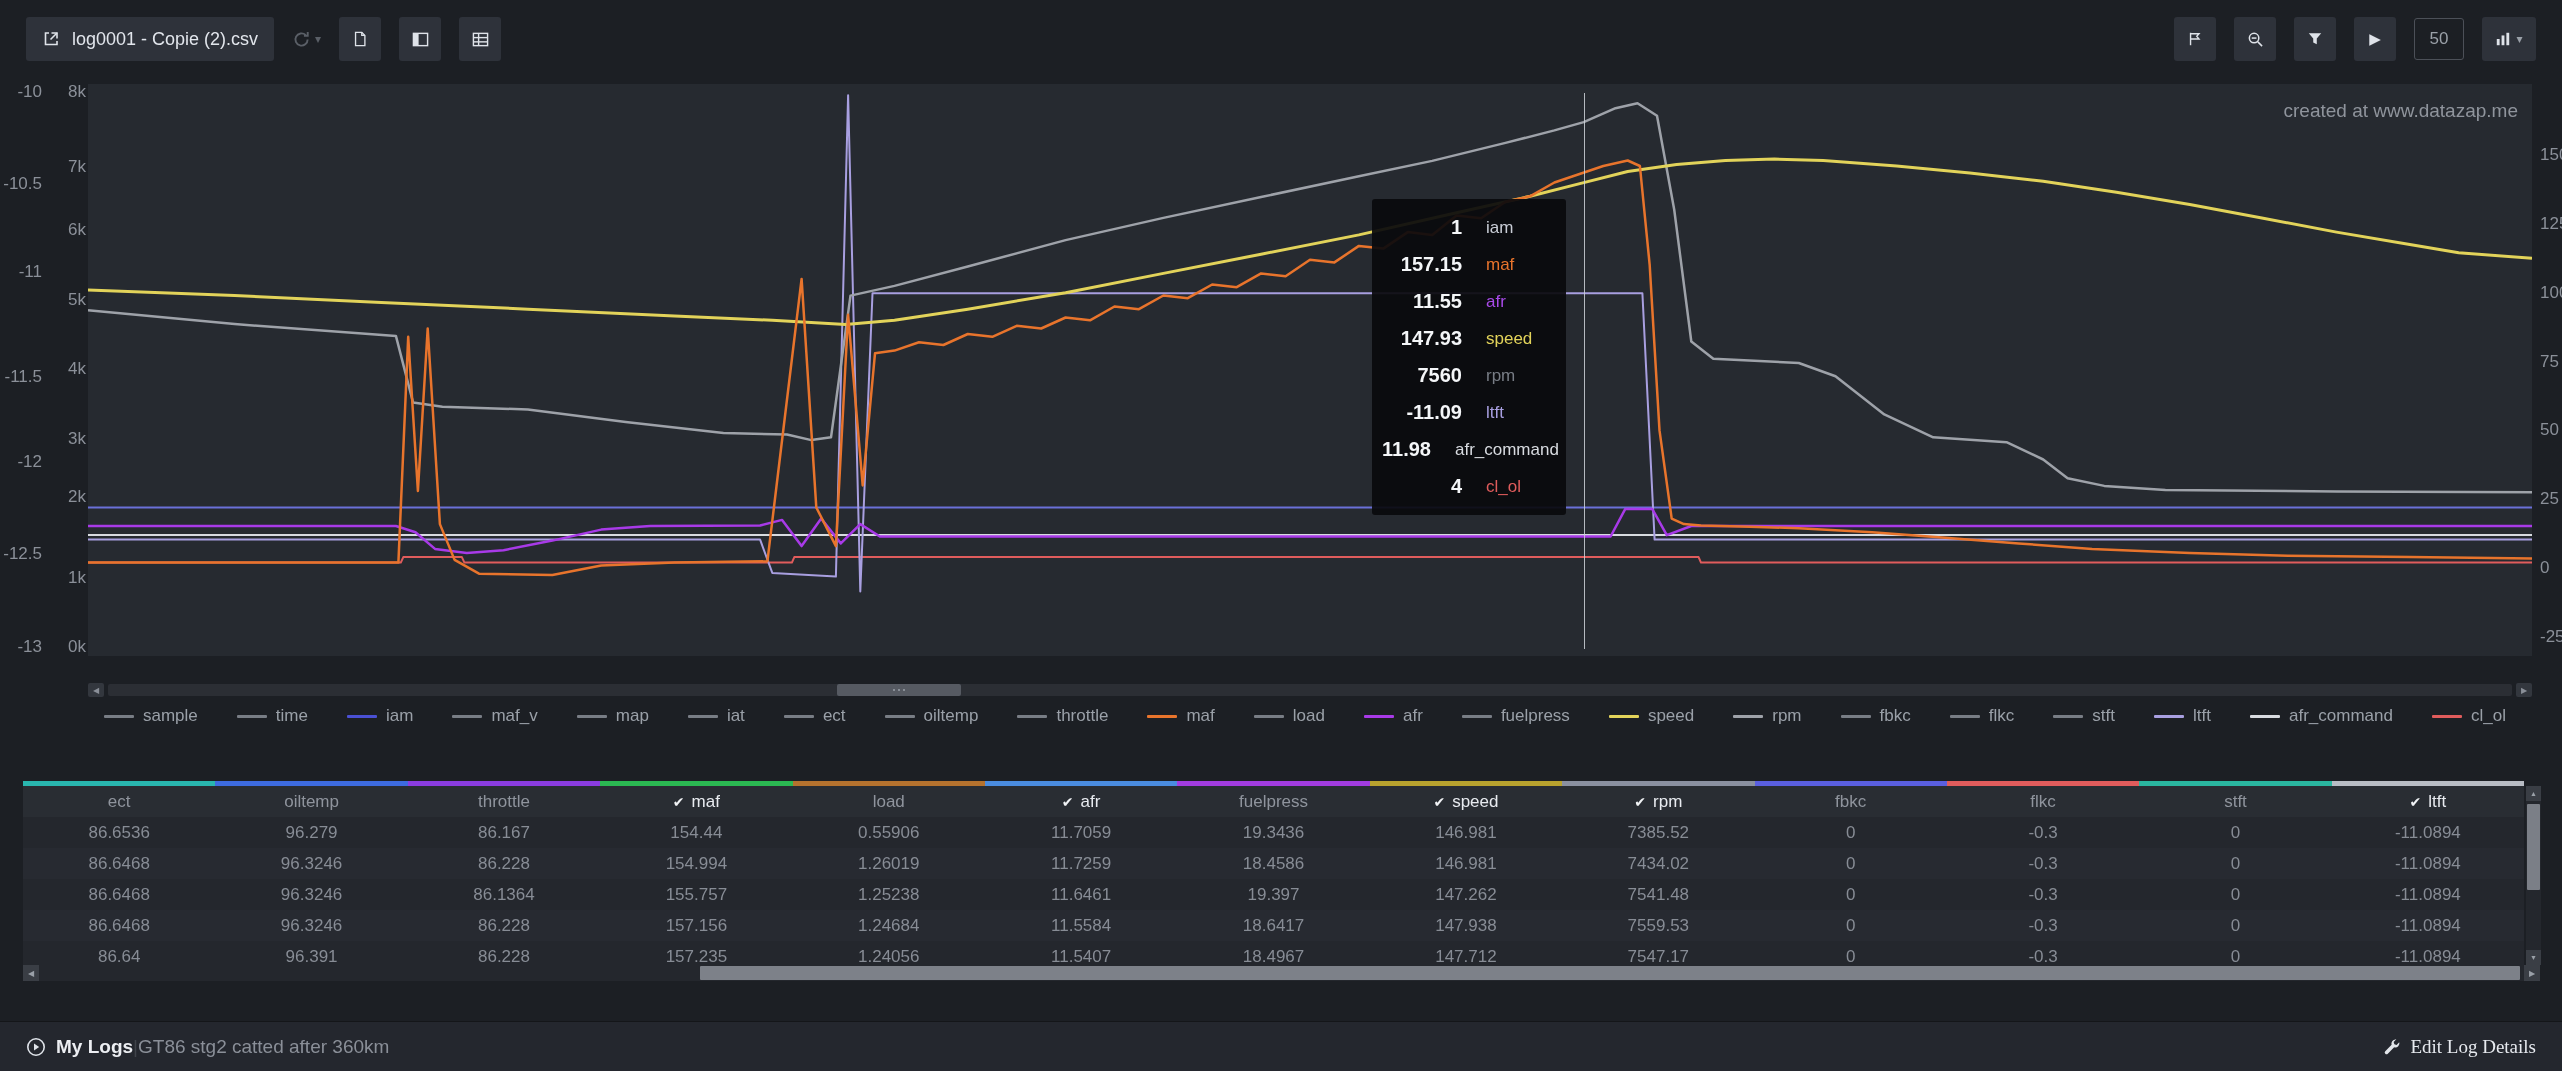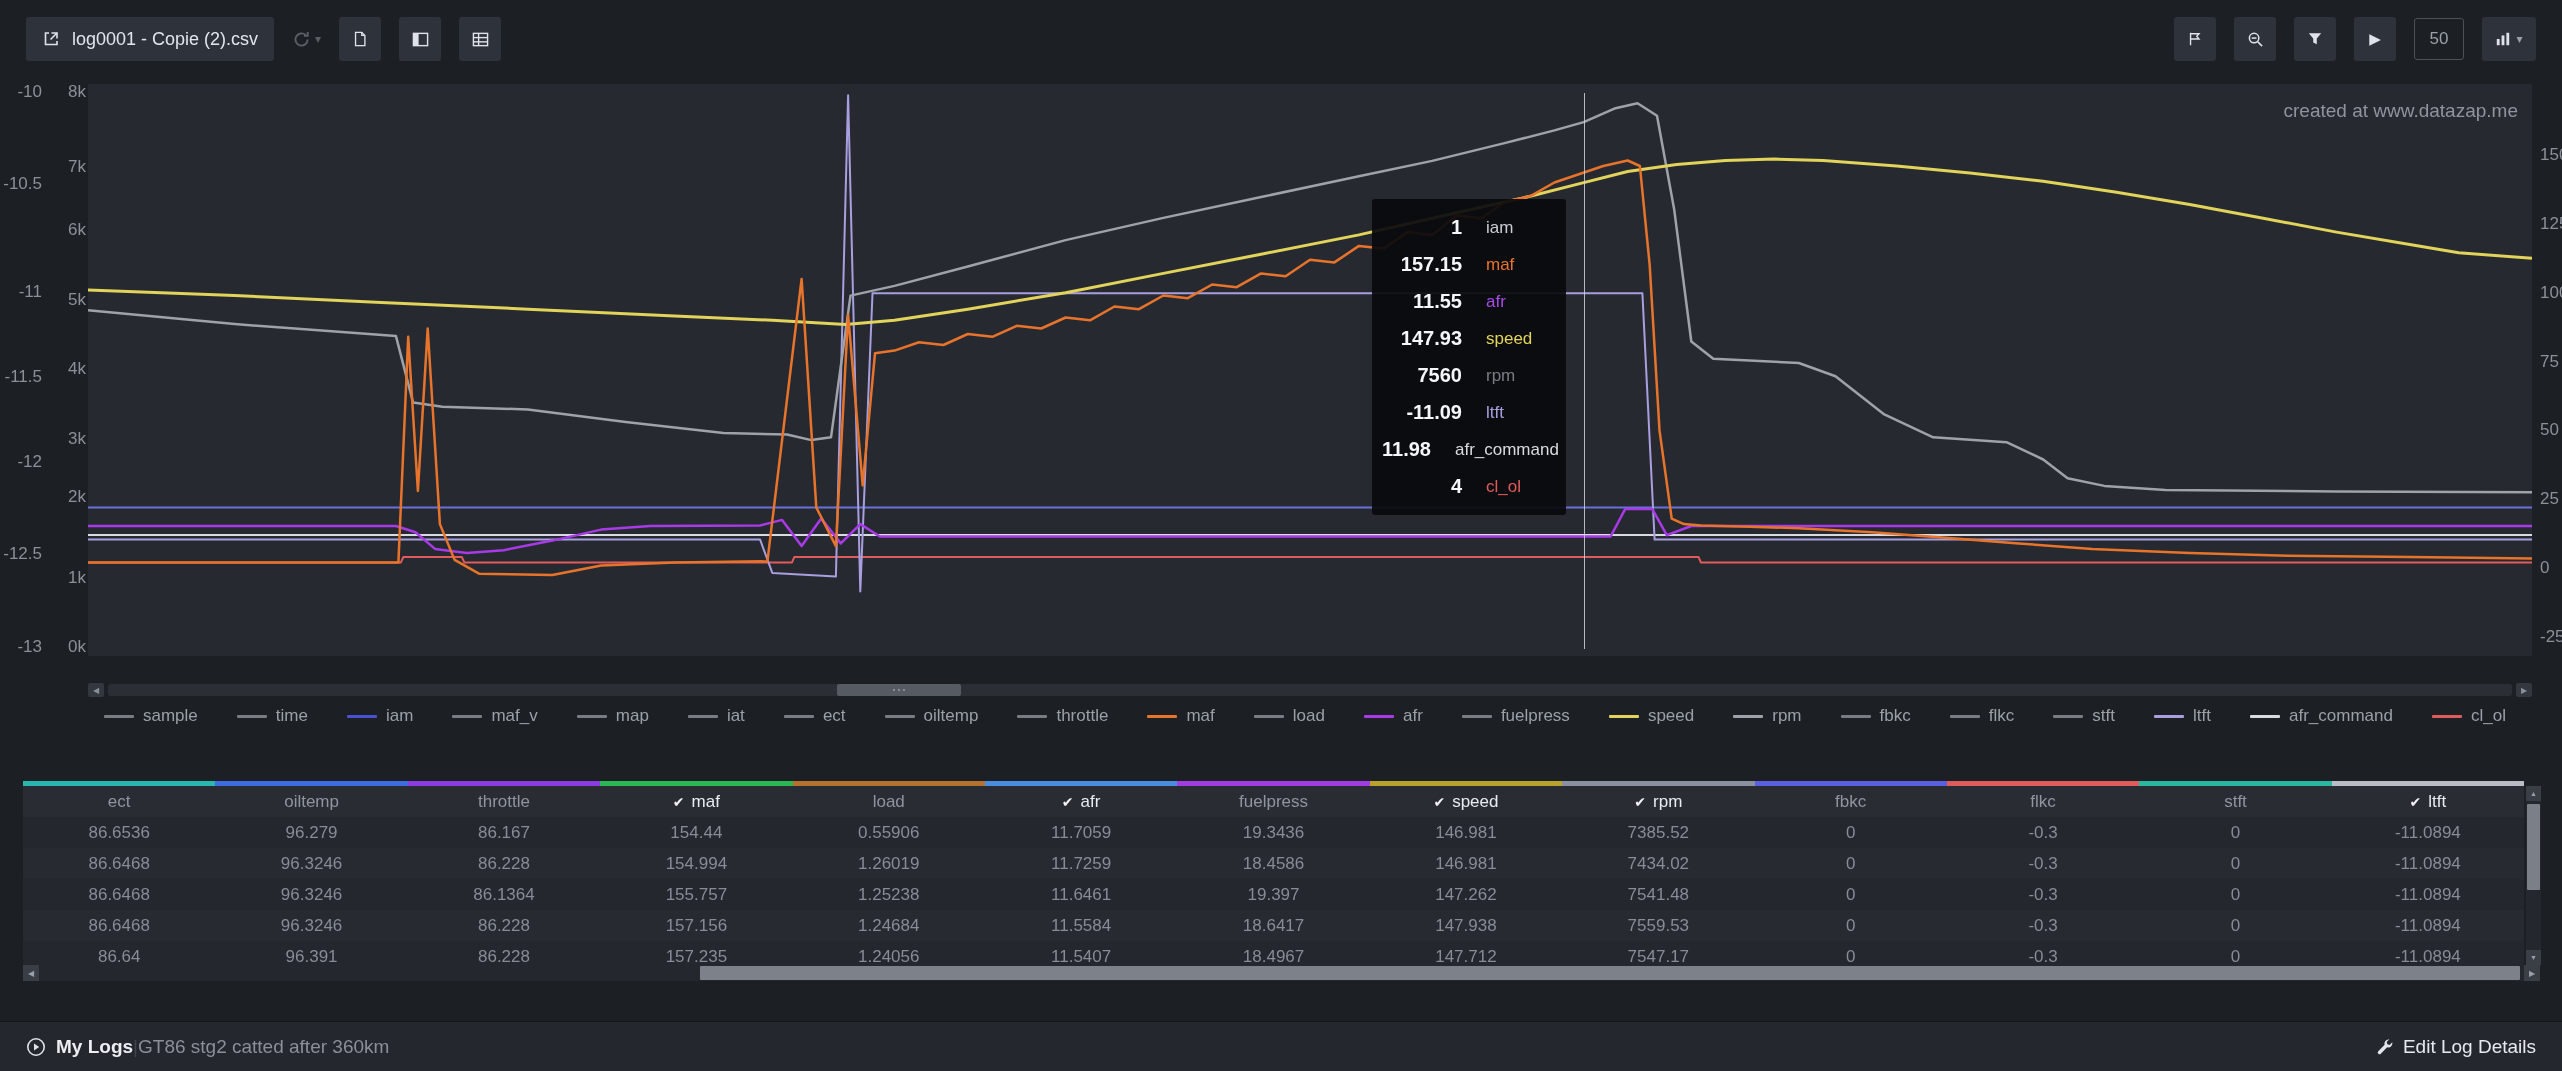--- a/index.html
+++ b/index.html
@@ -58,21 +58,21 @@
   .v-thumb{position:absolute;left:1px;top:18px;width:13px;height:86px;background:#7b7f87;border-radius:1px;}
   .hscroll{position:absolute;left:23px;top:965px;width:2517px;height:16px;background:#24272d;}
   .hscroll .arrow{position:absolute;top:0;width:16px;height:16px;background:#3a3e45;color:#9aa0a8;font-size:8px;display:flex;align-items:center;justify-content:center;}
   .h-thumb{position:absolute;top:1px;left:677px;width:1820px;height:14px;background:#7d8189;border-radius:1px;}
   
   .bottom-bar{position:absolute;top:1021px;left:0;right:0;height:50px;background:#24272e;border-top:1px solid #141619;display:flex;align-items:center;justify-content:space-between;padding:0 26px;box-sizing:border-box;}
   .bb-left{display:flex;align-items:center;}
   .bb-mylogs{color:#eceef2;font-size:19px;font-weight:bold;display:flex;align-items:center;gap:10px;cursor:pointer;}
   .bb-sep{color:#3f434a;font-size:19px;}
   .bb-title{color:#8a8f98;font-size:19px;}
-  .bb-edit{display:flex;align-items:center;gap:10px;color:#e6e9ee;font-size:19px;cursor:pointer;}
+  .bb-edit{display:flex;align-items:center;gap:10px;color:#e6e9ee;font-size:19px;cursor:pointer;font-family:Liberation Serif, serif;}
   svg{display:block;}
 </style>
 </head>
 <body>
 
 <div class="toolbar">
   <div class="tb-group">
     <div class="btn file-btn">
       <span>
         <svg viewBox="0 0 18 18" width="18" height="18" fill="none" stroke="#dfe3e9" stroke-width="1.6">
@@ -152,21 +152,21 @@
     <polyline points="0.0,451.1 2444.0,451.1" fill="none" stroke="#d8dbe0" stroke-width="2" stroke-linejoin="round"></polyline>
     <polyline points="0.0,455.6 672.1,455.6 684.3,488.9 747.9,492.6 760.1,11.2 772.3,507.4 784.5,209.3 1554.4,209.3 1566.6,455.6 2444.0,455.6" fill="none" stroke="#a89fe0" stroke-width="2" stroke-linejoin="round"></polyline>
     <polyline points="0.0,442.0 307.9,442.0 327.5,448.3 347.0,464.9 378.8,469.0 415.5,466.2 464.4,456.6 513.2,445.6 562.1,442.0 672.1,441.5 694.1,435.9 713.6,462.1 733.2,434.6 752.8,459.4 772.3,440.1 791.9,452.5 1522.6,452.5 1537.3,424.9 1564.2,424.9 1578.8,451.1 1603.3,442.0 2444.0,442.0" fill="none" stroke="#a83ae8" stroke-width="2.5" stroke-linejoin="round"></polyline>
     <polyline points="0.0,226.2 146.6,240.1 307.9,251.9 325.1,318.6 354.4,322.7 439.9,325.5 537.7,338.0 635.4,349.1 699.0,350.5 723.4,356.1 743.0,353.3 762.5,211.6 806.5,201.9 879.8,182.5 977.6,156.1 1075.4,133.9 1173.1,113.0 1270.9,92.2 1344.2,76.9 1417.5,58.9 1466.4,46.4 1495.7,38.1 1527.5,24.2 1549.5,19.3 1569.0,31.8 1586.2,125.5 1603.3,257.5 1625.3,274.8 1710.8,279.0 1747.5,292.2 1796.3,330.4 1845.2,353.3 1918.5,358.2 1955.2,375.5 1979.6,394.3 2016.3,401.9 2077.4,406.1 2248.5,407.5 2444.0,408.2" fill="none" stroke="#9ea2a9" stroke-width="2.5" stroke-linejoin="round"></polyline>
     <polyline points="0.0,206.0 146.6,211.5 293.3,218.4 439.9,225.2 586.6,232.1 684.3,236.3 757.6,240.4 806.5,236.3 879.8,225.2 977.6,208.7 1075.4,189.4 1173.1,170.2 1270.9,150.9 1368.6,128.8 1442.0,112.3 1490.8,99.9 1539.7,87.5 1588.6,80.6 1637.5,76.5 1686.4,75.1 1735.2,76.5 1808.6,82.0 1881.9,88.9 1955.2,97.2 2028.5,108.2 2101.8,120.6 2175.2,134.3 2248.5,148.1 2321.8,160.5 2370.7,168.8 2444.0,174.3" fill="none" stroke="#e2d35a" stroke-width="3" stroke-linejoin="round"></polyline>
     <polyline points="0.0,478.6 310.4,478.6 320.2,252.8 329.9,407.0 339.7,244.5 351.9,440.1 366.6,475.9 391.0,489.7 464.4,491.0 513.2,481.4 586.6,478.6 679.4,477.3 713.6,194.9 728.3,423.5 747.9,462.1 760.1,230.7 774.7,401.5 787.0,269.3 806.5,266.6 831.0,258.3 855.4,261.0 879.8,250.0 904.3,252.8 928.7,241.8 953.2,244.5 977.6,233.5 1002.0,236.3 1026.5,222.5 1050.9,225.2 1075.4,211.5 1099.8,214.2 1124.2,200.5 1148.7,203.2 1173.1,189.4 1197.6,192.2 1222.0,175.7 1246.4,178.4 1270.9,161.9 1295.3,164.6 1319.8,148.1 1344.2,150.9 1368.6,131.6 1393.1,134.3 1417.5,117.8 1442.0,112.3 1466.4,98.5 1490.8,90.3 1515.3,82.0 1539.7,76.5 1551.9,82.0 1561.7,181.2 1571.5,346.4 1583.7,434.6 1595.9,440.1 1613.0,441.5 1661.9,442.8 1710.8,444.2 1784.1,448.3 1857.4,453.8 1930.8,459.4 2004.1,464.9 2101.8,469.0 2199.6,471.7 2321.8,473.1 2444.0,474.5" fill="none" stroke="#e8742c" stroke-width="2.5" stroke-linejoin="round"></polyline>
   </svg>
 <div id="axis-labels">
     <span class="axis-label" style="top: 91.5px; right: 2520px;">-10</span>
     <span class="axis-label" style="top: 184.1px; right: 2520px;">-10.5</span>
-    <span class="axis-label" style="top: 292px; right: 2520px;">-11</span>
+    <span class="axis-label" style="top: 272px; right: 2520px;">-11</span>
     <span class="axis-label" style="top: 369.3px; right: 2520px; margin-top: 8px;">-11.5</span>
     <span class="axis-label" style="top: 461.8px; right: 2520px;">-12</span>
     <span class="axis-label" style="top: 554.4px; right: 2520px;">-12.5</span>
     <span class="axis-label" style="top: 647px; right: 2520px;">-13</span>
     <span class="axis-label" style="top: 91.5px; right: 2476px;">8k</span>
     <span class="axis-label" style="top: 167px; right: 2476px;">7k</span>
     <span class="axis-label" style="top: 230.4px; right: 2476px;">6k</span>
     <span class="axis-label" style="top: 299.8px; right: 2476px;">5k</span>
     <span class="axis-label" style="top: 369.3px; right: 2476px;">4k</span>
     <span class="axis-label" style="top: 438.7px; right: 2476px;">3k</span>

